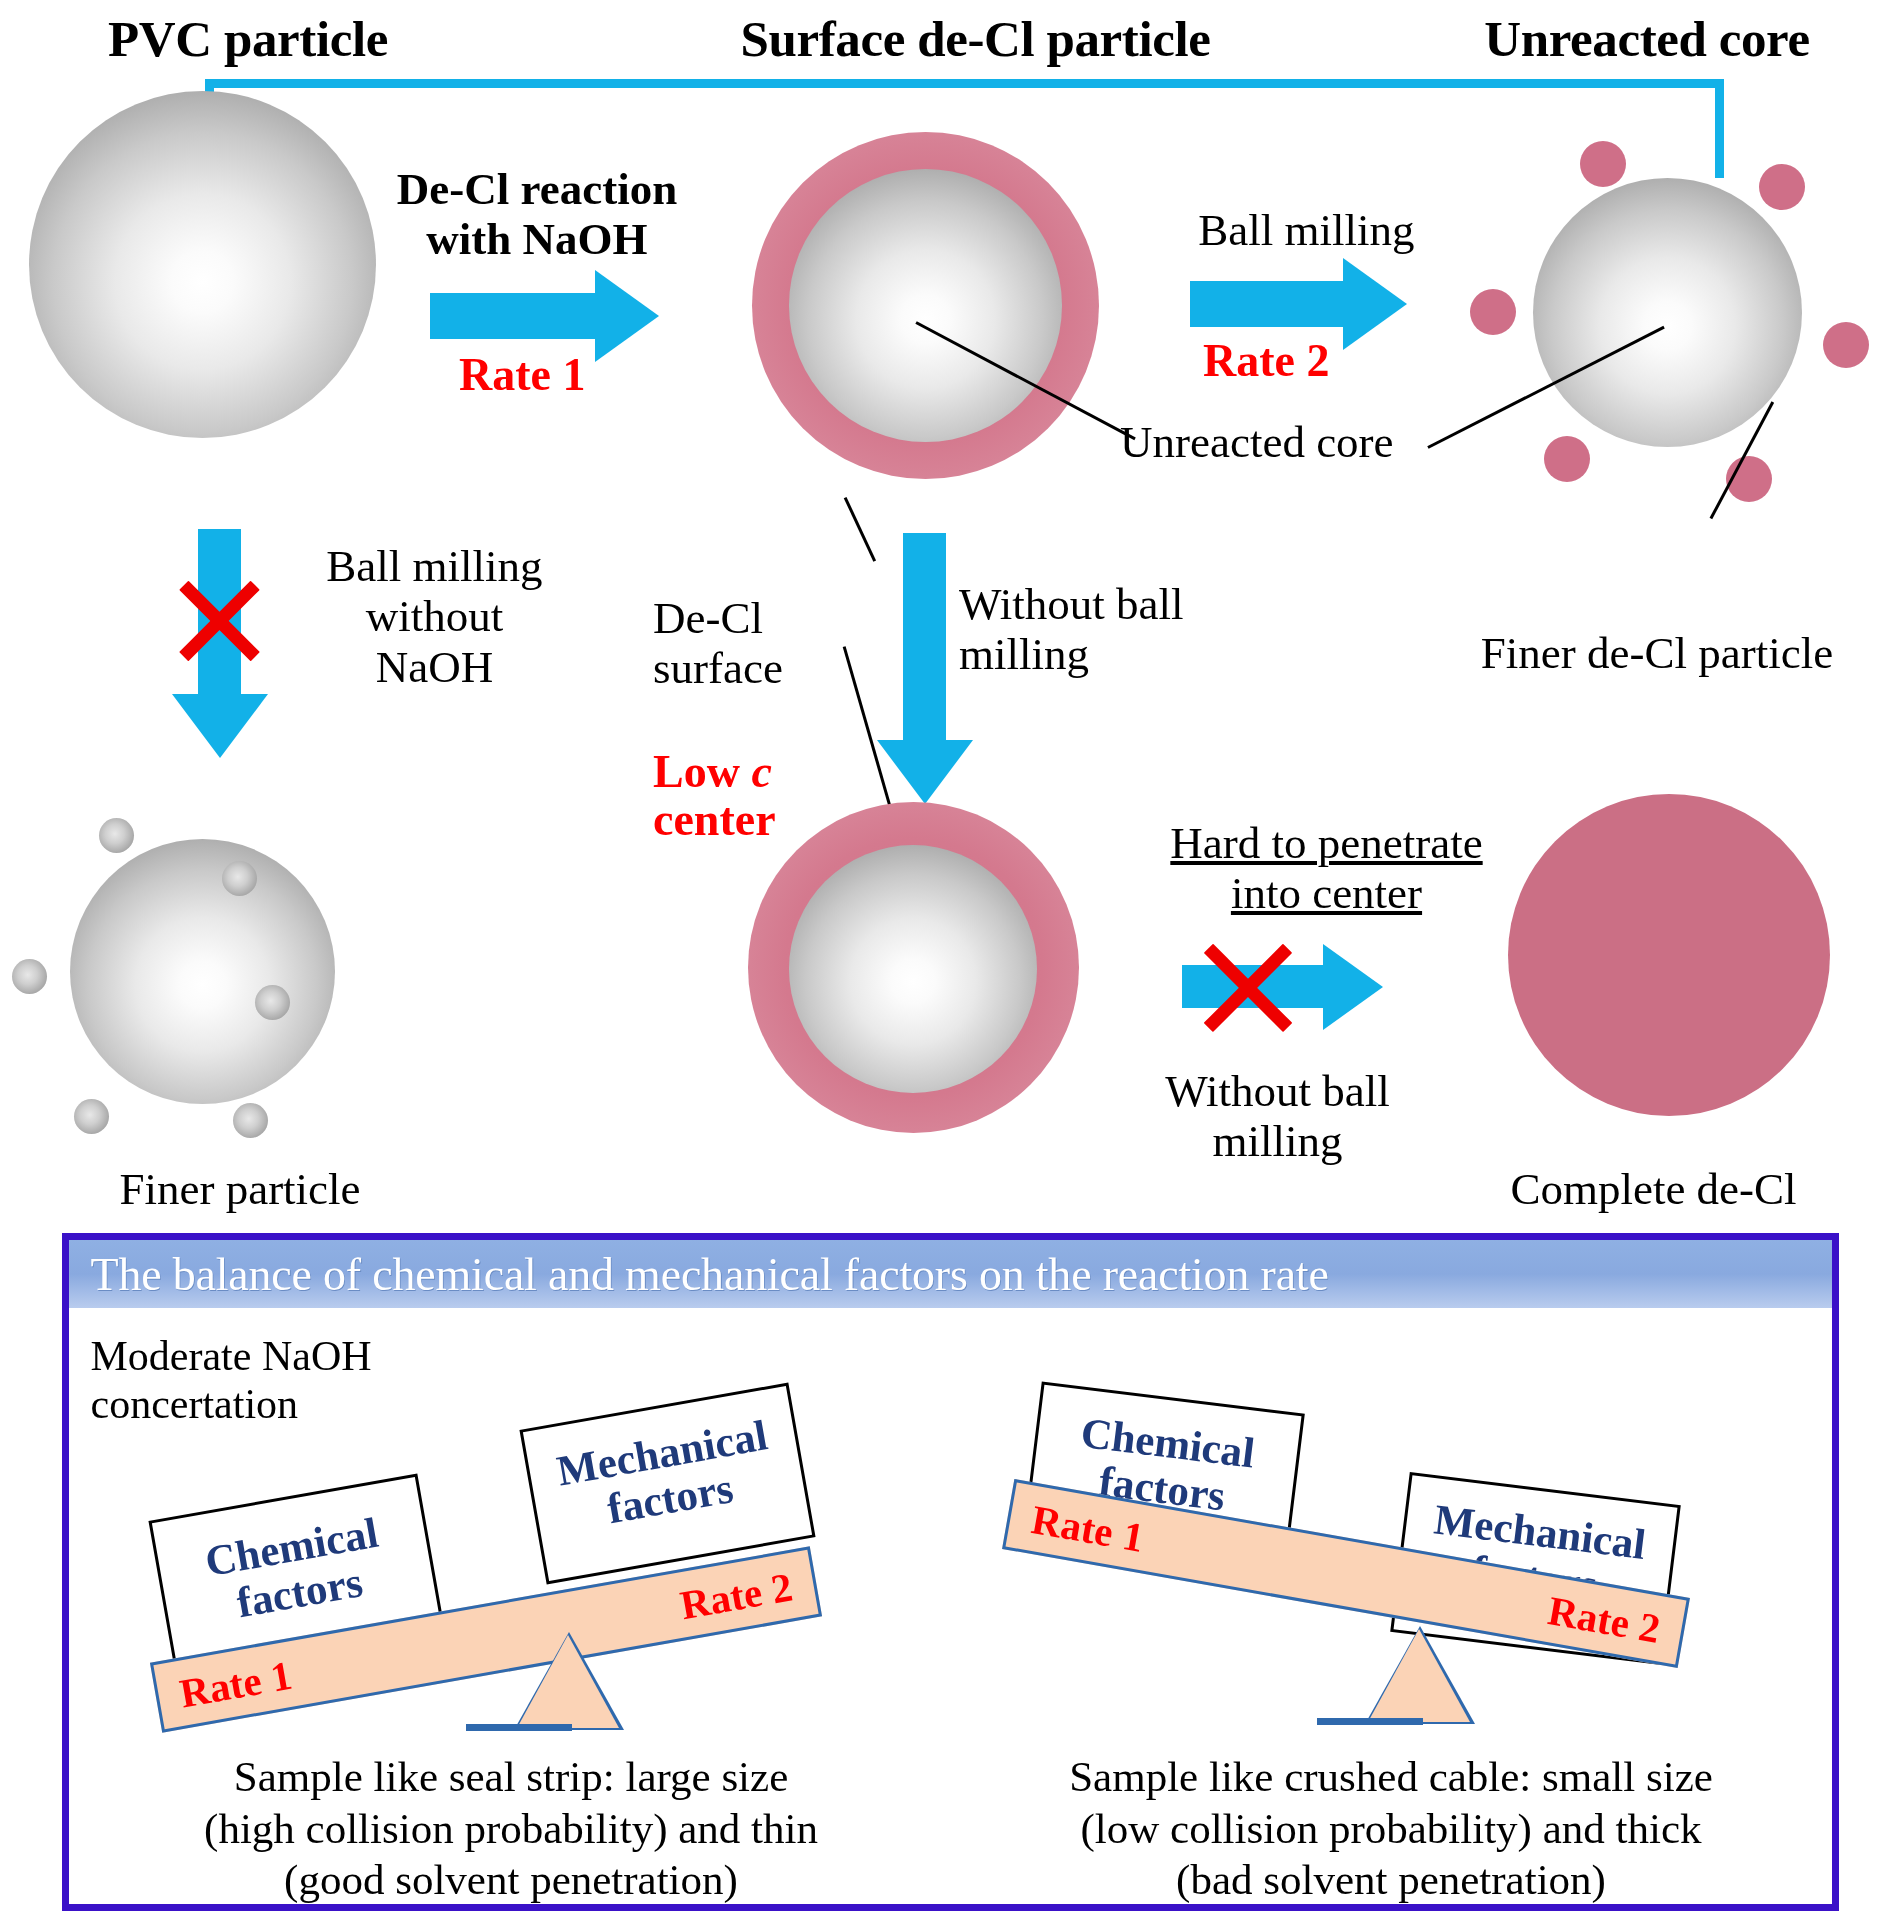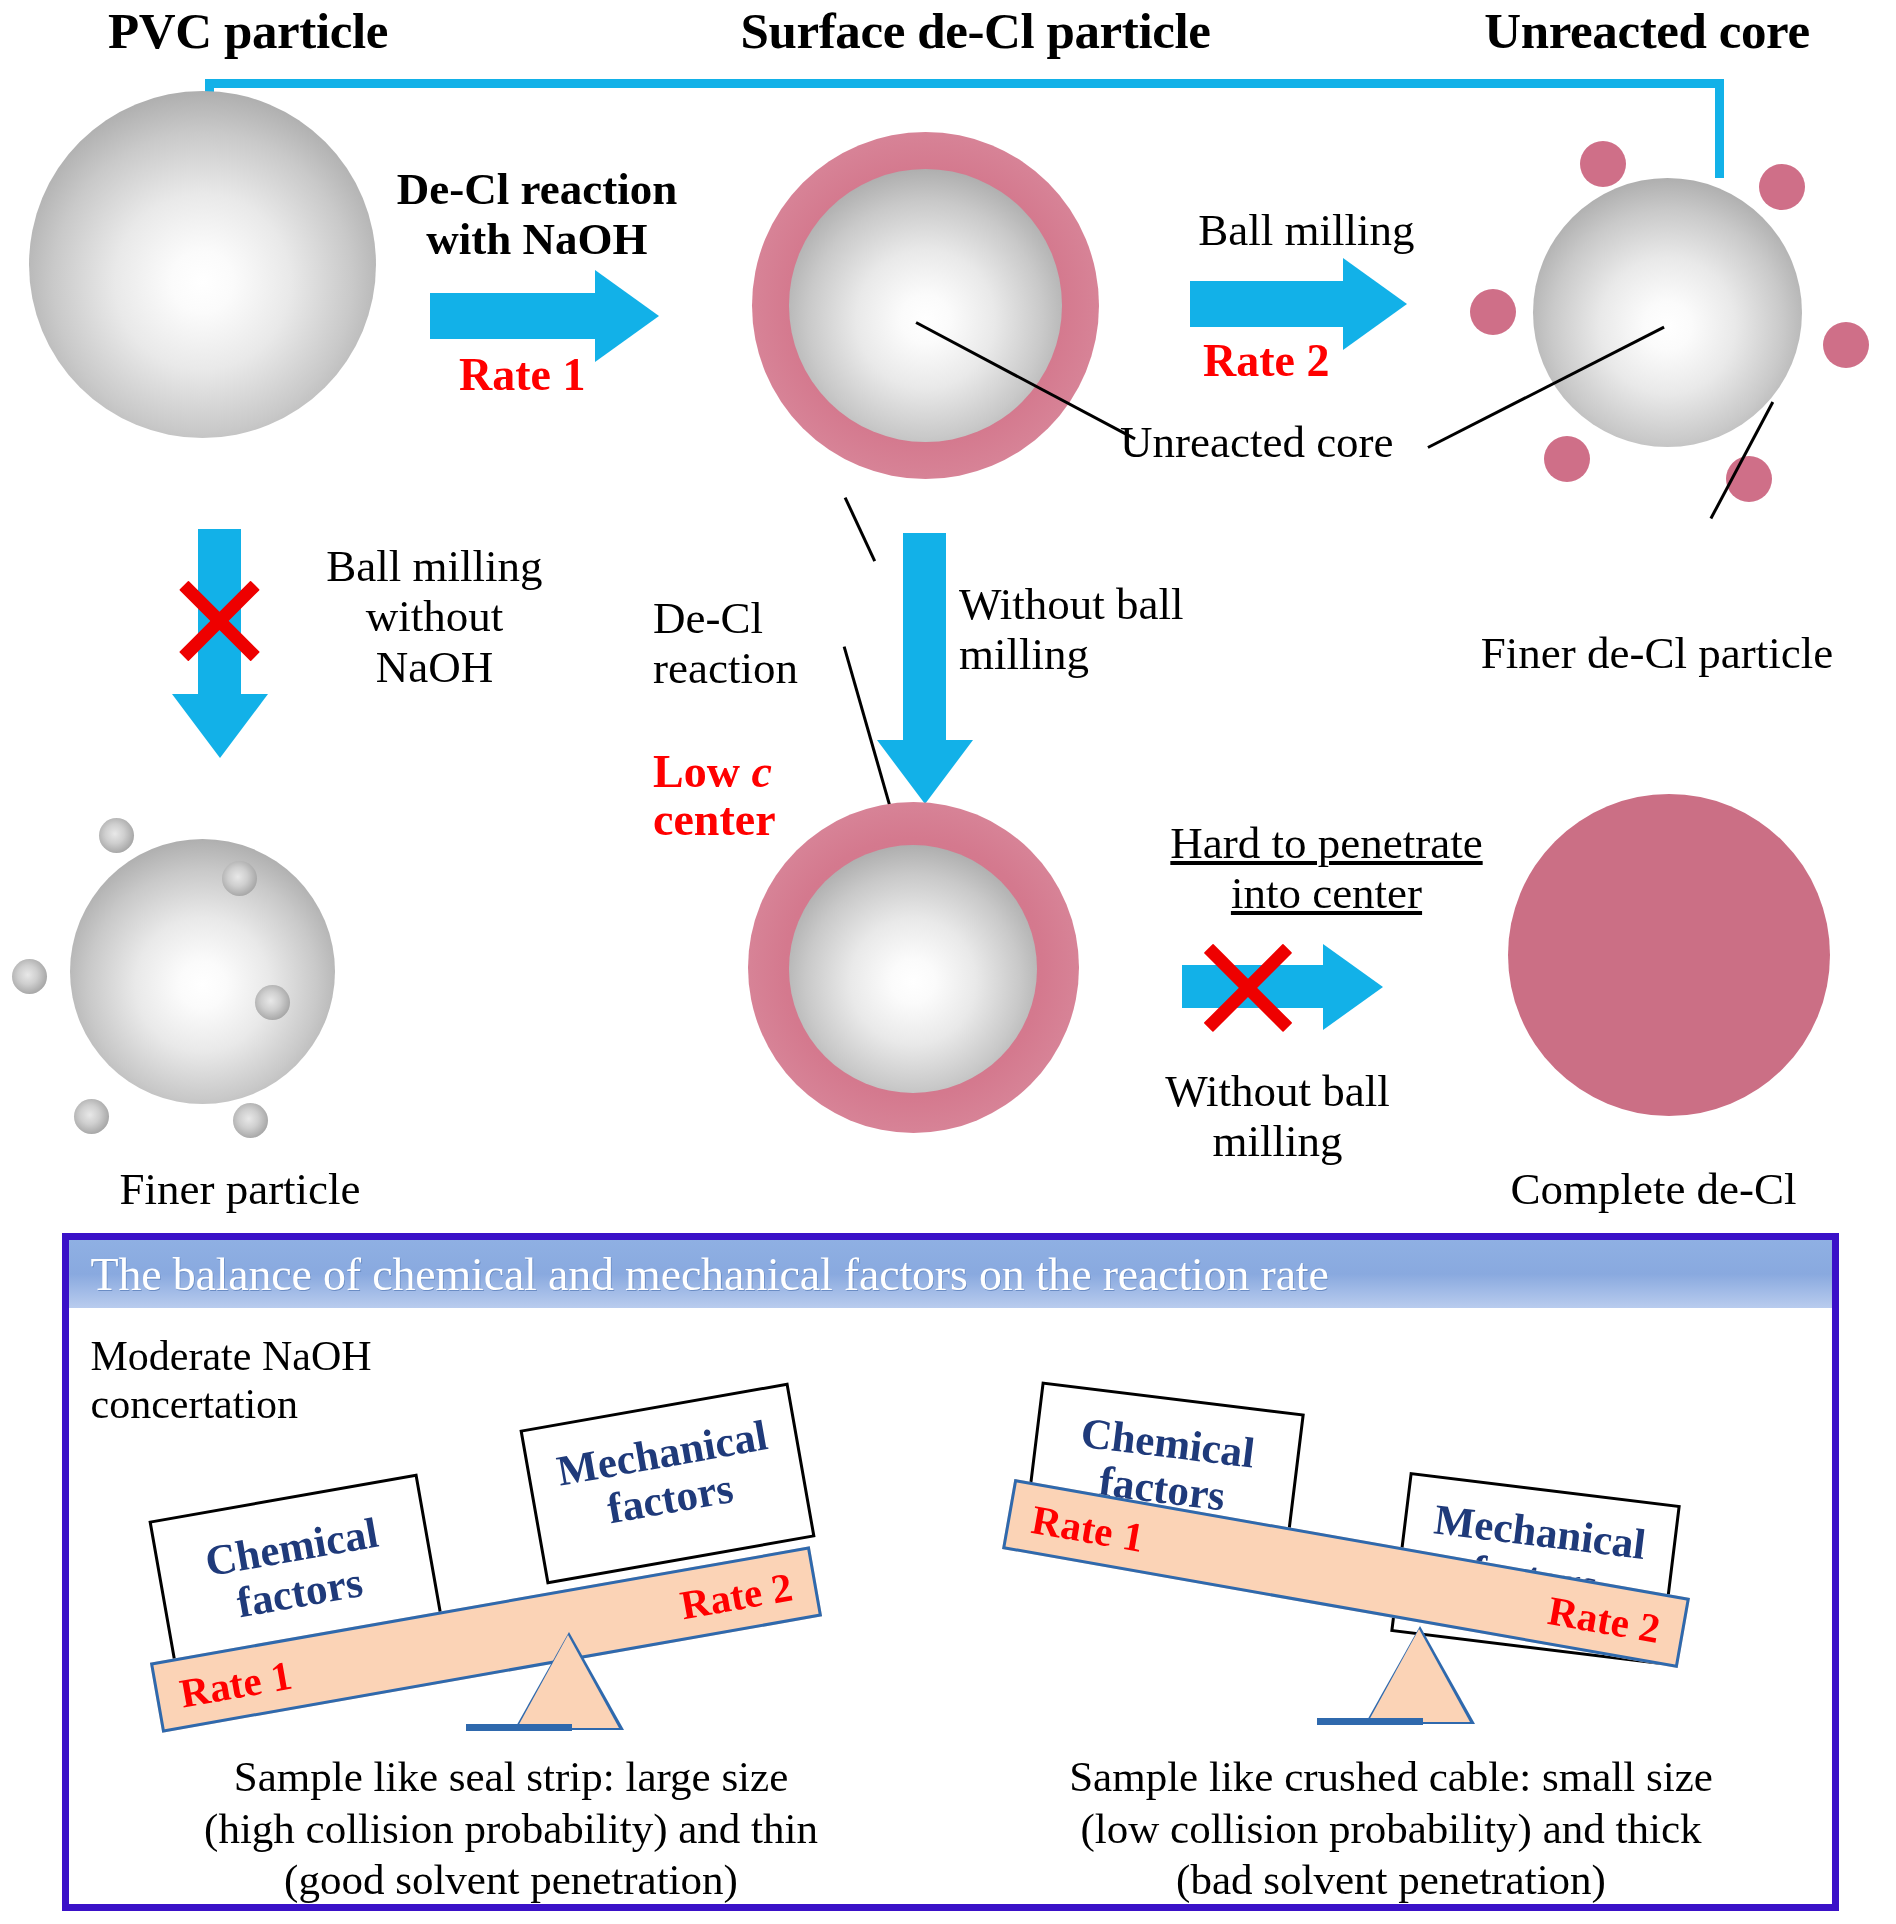--- a/index.html
+++ b/index.html
@@ -14,20 +14,21 @@
 
   
   .abs { position:absolute; }
   .ttl {
     font-weight:bold;
     font-size:51px;
     line-height:1.05;
     letter-spacing:-0.4px;
     white-space:nowrap;
     text-align:center;
+    margin-top:8px;
   }
   .lbl {
     font-size:45px;
     line-height:1.12;
     text-align:center;
     white-space:pre-line;
   }
   .rate {
     font-weight:bold;
     font-size:46px;
@@ -262,21 +263,21 @@
 <div class="abs sphere-gray-small" style="left:255px; top:985px; width:35px; height:35px;"></div>
 <div class="abs sphere-gray-small" style="left:74px;  top:1099px; width:35px; height:35px;"></div>
 <div class="abs sphere-gray-small" style="left:233px; top:1103px; width:35px; height:35px;"></div>
 <div class="abs lbl" style="left:25px; top:1164px; width:430px;">Finer particle</div>
 
 <div class="arrow-d" style="left:903px; top:533px; width:43px; height:207px; --hw:48px; --hh:64px;"></div>
 <div class="abs lbl" style="left:959px; top:579px; width:298px; text-align:left;">Without ball
 milling</div>
 
 <div class="abs lbl" style="left:653px; top:593px; width:190px; text-align:left;">De-Cl
-reaction</div>
+surface</div>
 <div class="leader abs" style="left:845px; top:496px; width:70px; transform:rotate(65deg);"></div>
 <div class="leader abs" style="left:844px; top:645px; width:169px; transform:rotate(74deg);"></div>
 
 <div class="abs rate" style="left:653px; top:748px;"><span>Low </span><span style="font-style:italic;">c</span><br><span>center</span></div>
 
 <div class="abs shell-pink" style="left:748px; top:802px;  width:331px; height:331px;"></div>
 <div class="abs sphere-gray" style="left:789px; top:845px; width:248px; height:248px;"></div>
 
 <div class="abs lbl" style="left:1095px; top:818px; width:463px;text-decoration:underline;">Hard to penetrate
 into center</div>

